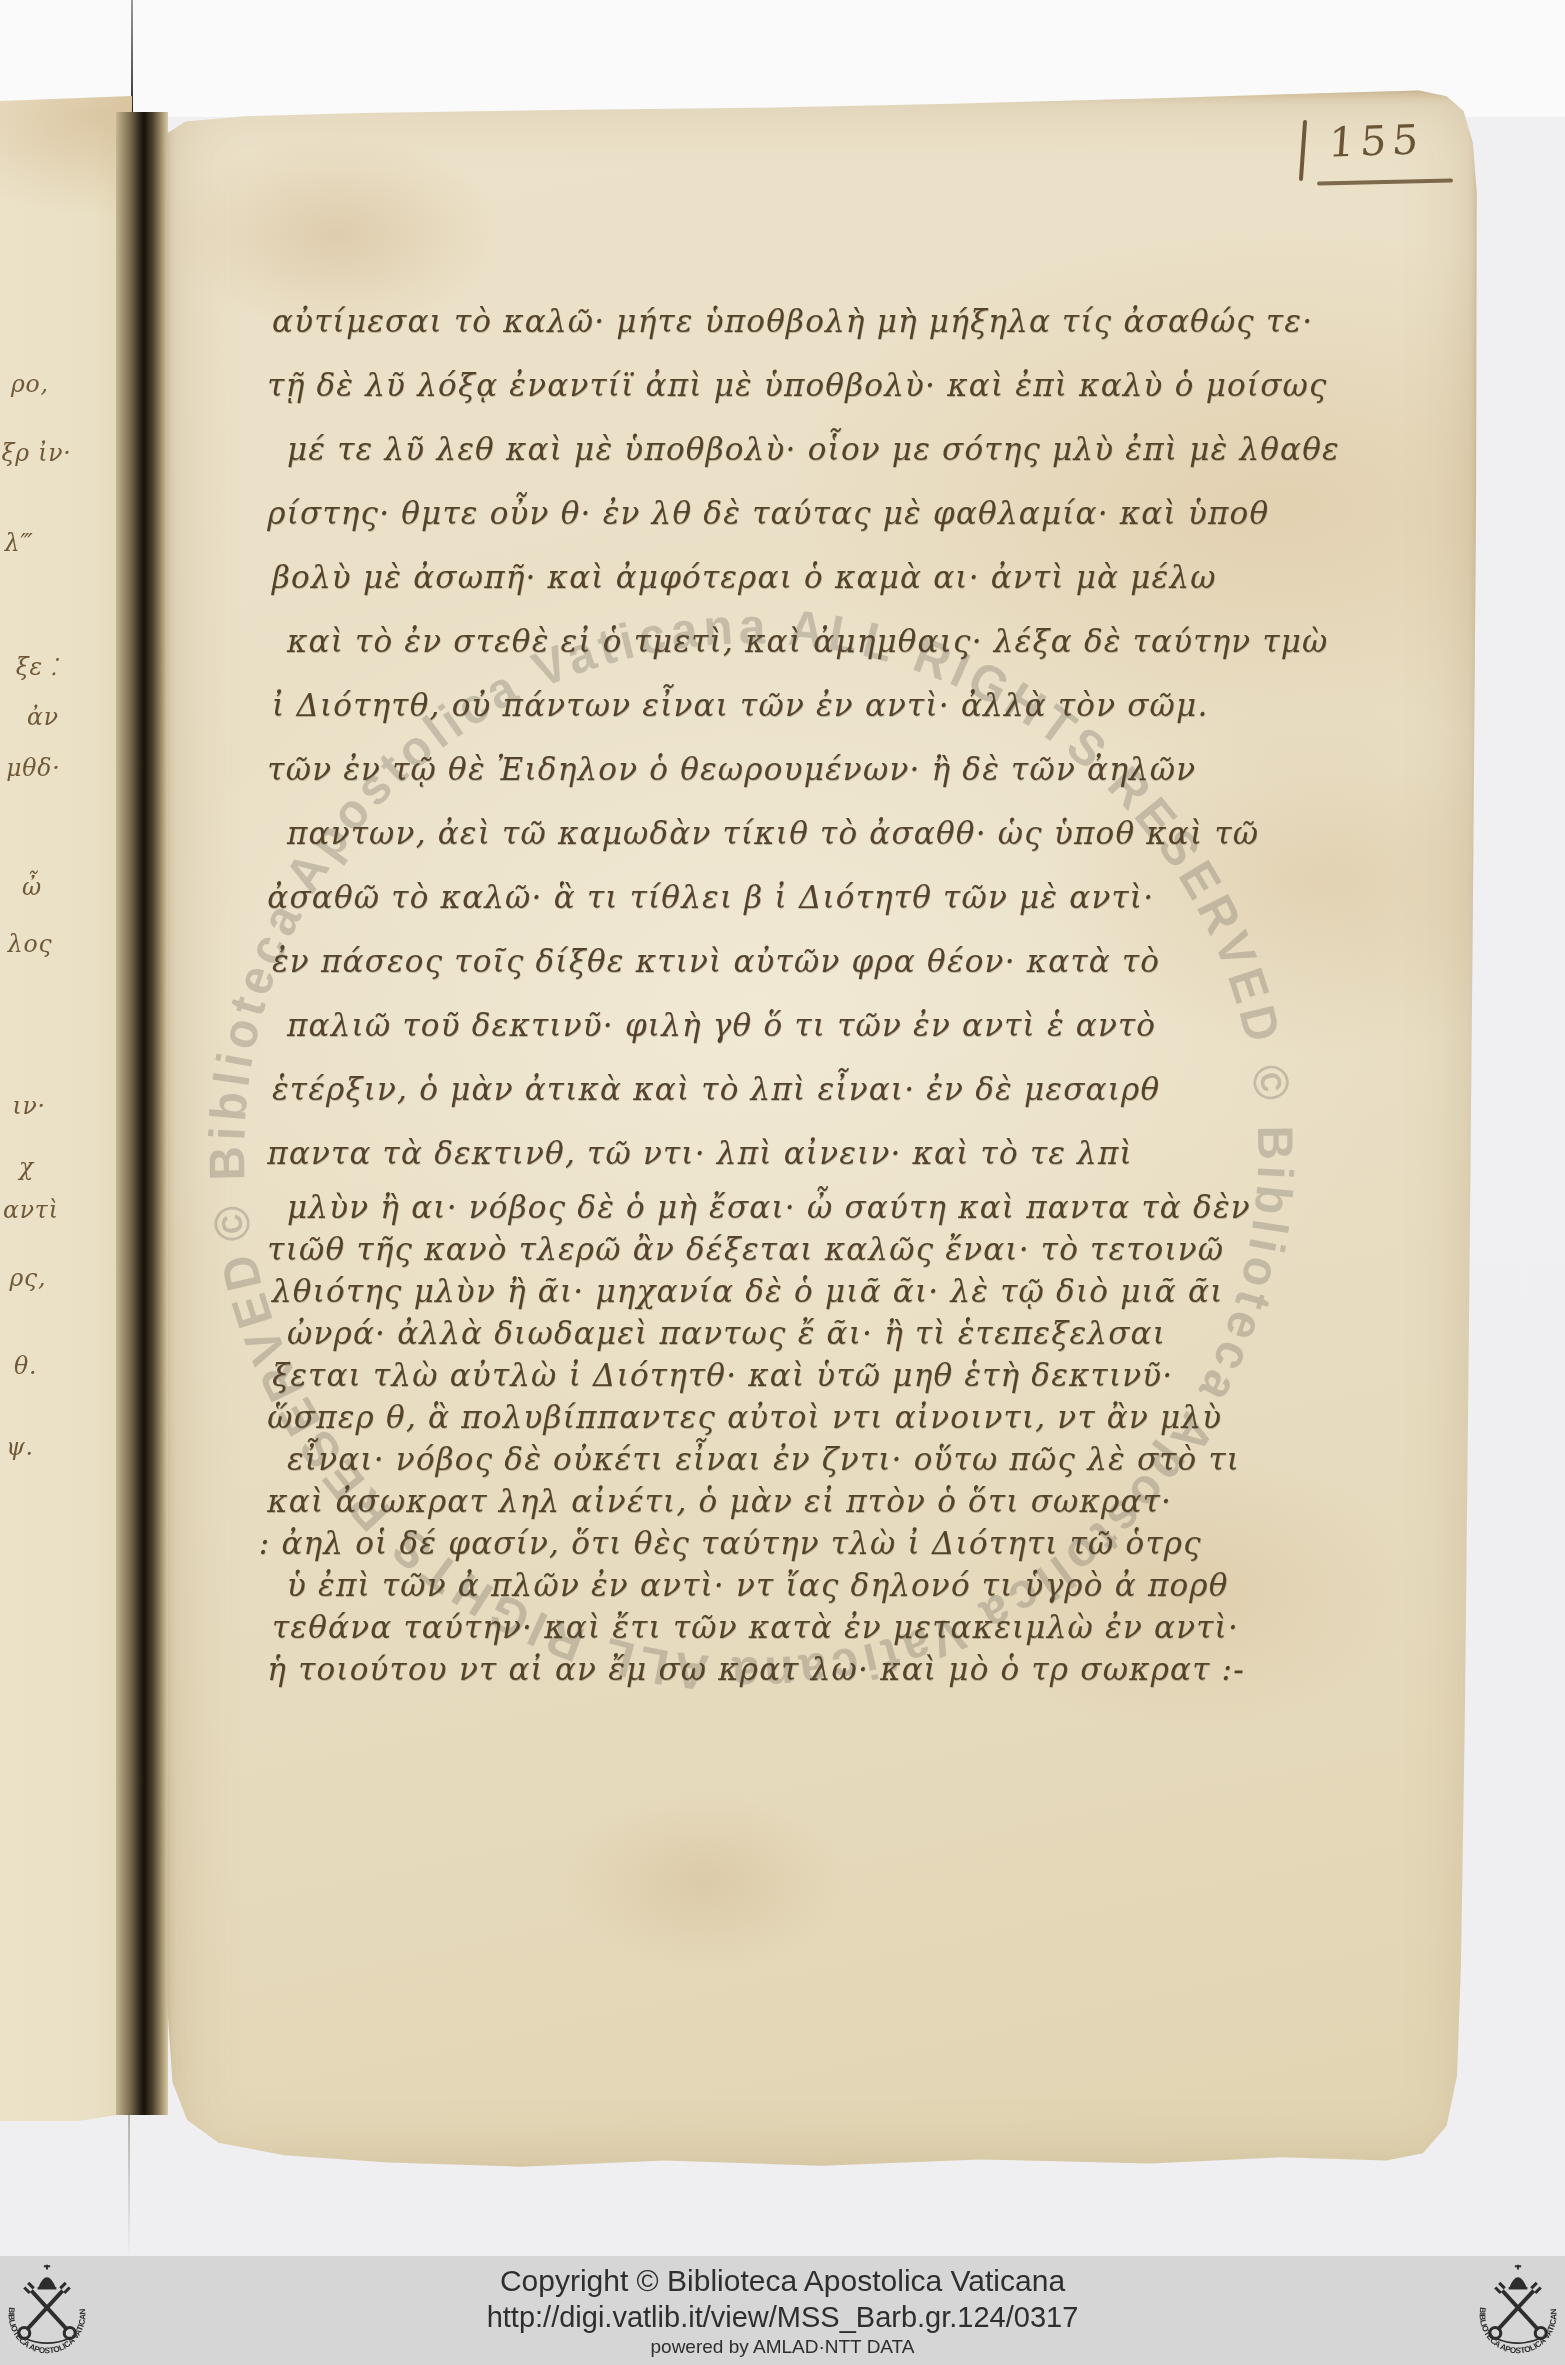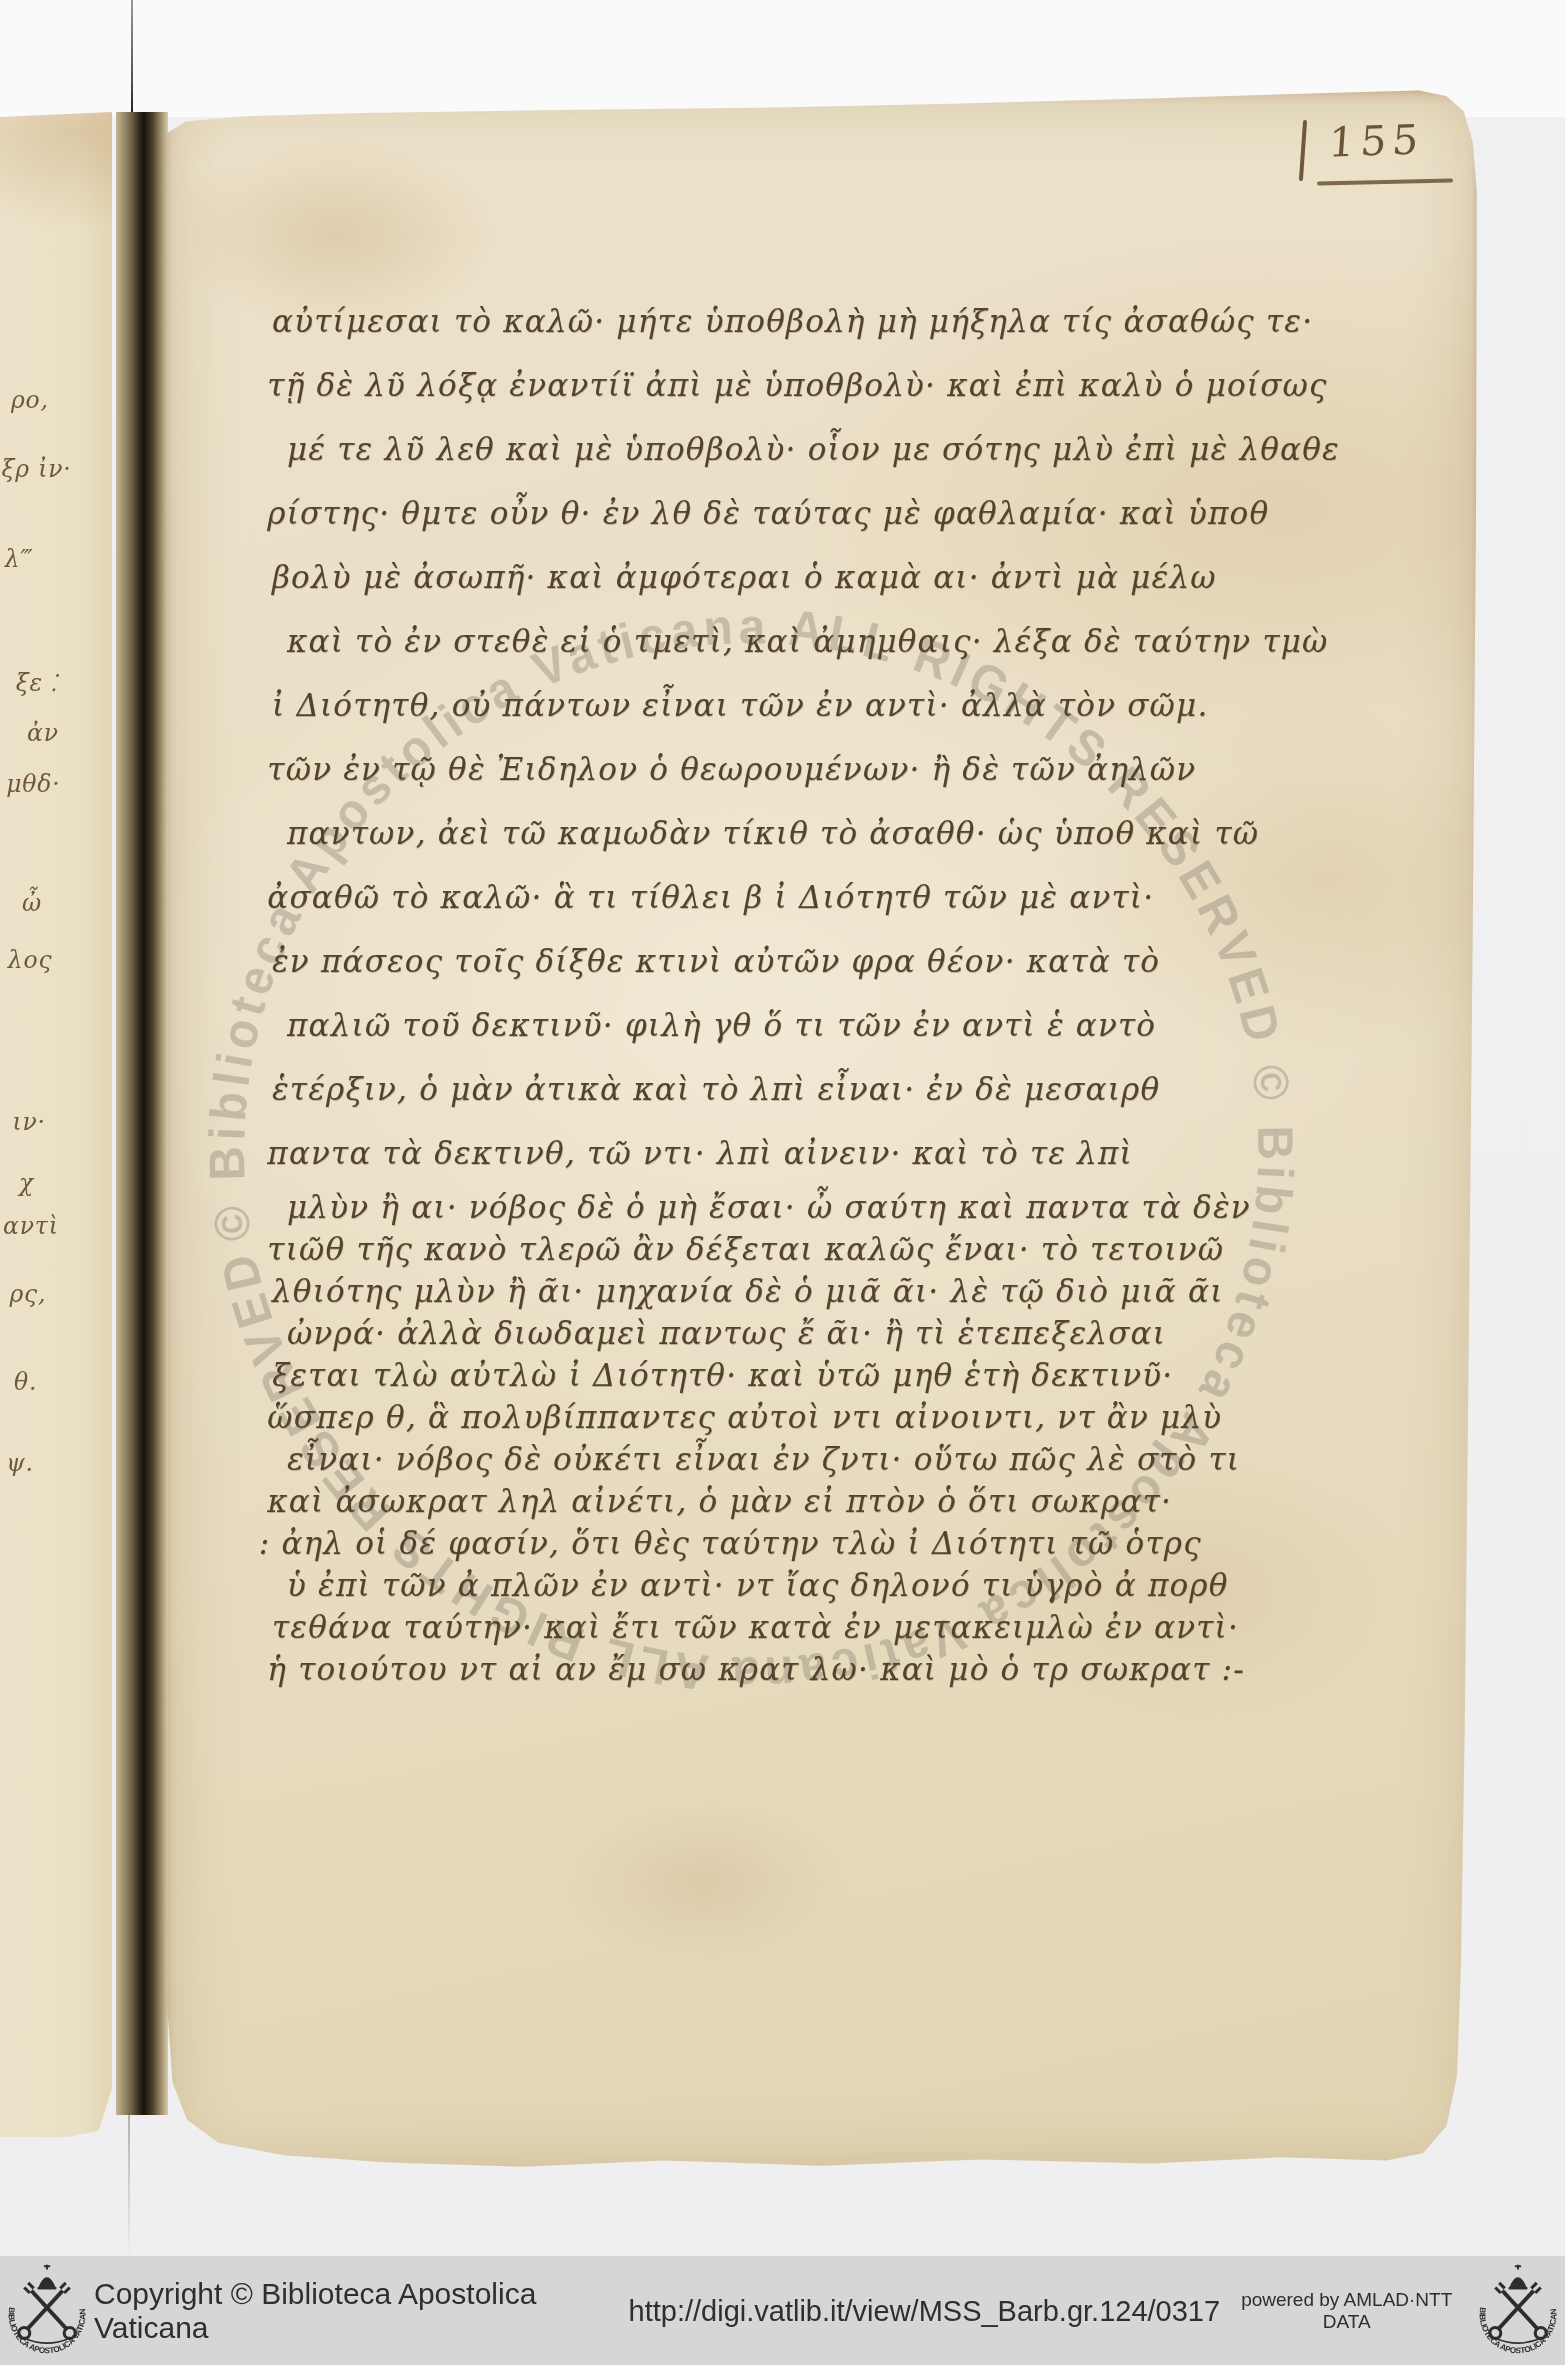--- a/index.html
+++ b/index.html
@@ -6,21 +6,21 @@
   .stage{
     position:relative;width:1565px;height:2366px;overflow:hidden;
     background:linear-gradient(#fafafb 0px,#fafafb 117px,#f0eff1 117px,#efeef0 100%);
     font-family:"Liberation Sans",sans-serif;
   }
   
   .top-crack{position:absolute;left:131px;top:0;width:2.3px;height:117px;
     background:linear-gradient(#9a9a9a,#55504a 70%,#1d1a15);}
   
   .left-page{
-    position:absolute;left:0;top:112px;width:112px;height:2025px;
+    position:absolute;left:0;top:96px;width:132px;height:2025px;
     background:
       radial-gradient(235px 141px at 70% 1%,rgba(176,126,66,.25),transparent 70%),
       linear-gradient(90deg,#ece2c9 0%,#eae0c5 70%,#e2d5b4 100%);
     clip-path:polygon(0 0.25%,100% 0,100% 97.6%,88% 99.7%,60% 100%,0 100%);
     box-shadow:0 6.3px 12.5px rgba(100,90,70,.25);
   }
   .ms-fragment{position:absolute;font:italic 23.5px/1 "DejaVu Serif",serif;
     color:#6f5837;letter-spacing:0.8px;white-space:nowrap;}
   
   .gutter{
@@ -69,21 +69,21 @@
   .ms-line:nth-child(2n){margin-left:-4.7px;}
   .ms-line:nth-child(3n){margin-left:15px;}
   .ms-line:nth-child(23),.ms-line:nth-child(27){margin-left:-13.3px;}
   
   .watermark{position:absolute;left:0;top:0;pointer-events:none;}
   
   .footer{
     position:absolute;left:0;bottom:0;width:1565px;height:110px;background:#d6d6d6;
     display:flex;align-items:center;justify-content:space-between;
   }
-  .footer-center{display:flex;flex-direction:row;align-items:center;gap:2.3px;color:#2e2e2e;}
+  .footer-center{display:flex;flex-direction:column;align-items:center;gap:2.3px;color:#2e2e2e;}
   .footer-line1{font-size:30px;}
   .footer-line2{font-size:29px;}
   .footer-line3{font-size:19px;text-align:center;}
   .footer-logo{width:94px;height:102px;flex:0 0 auto;}
 </style>
 </head>
 <body>
 
 <div class="stage">
 

